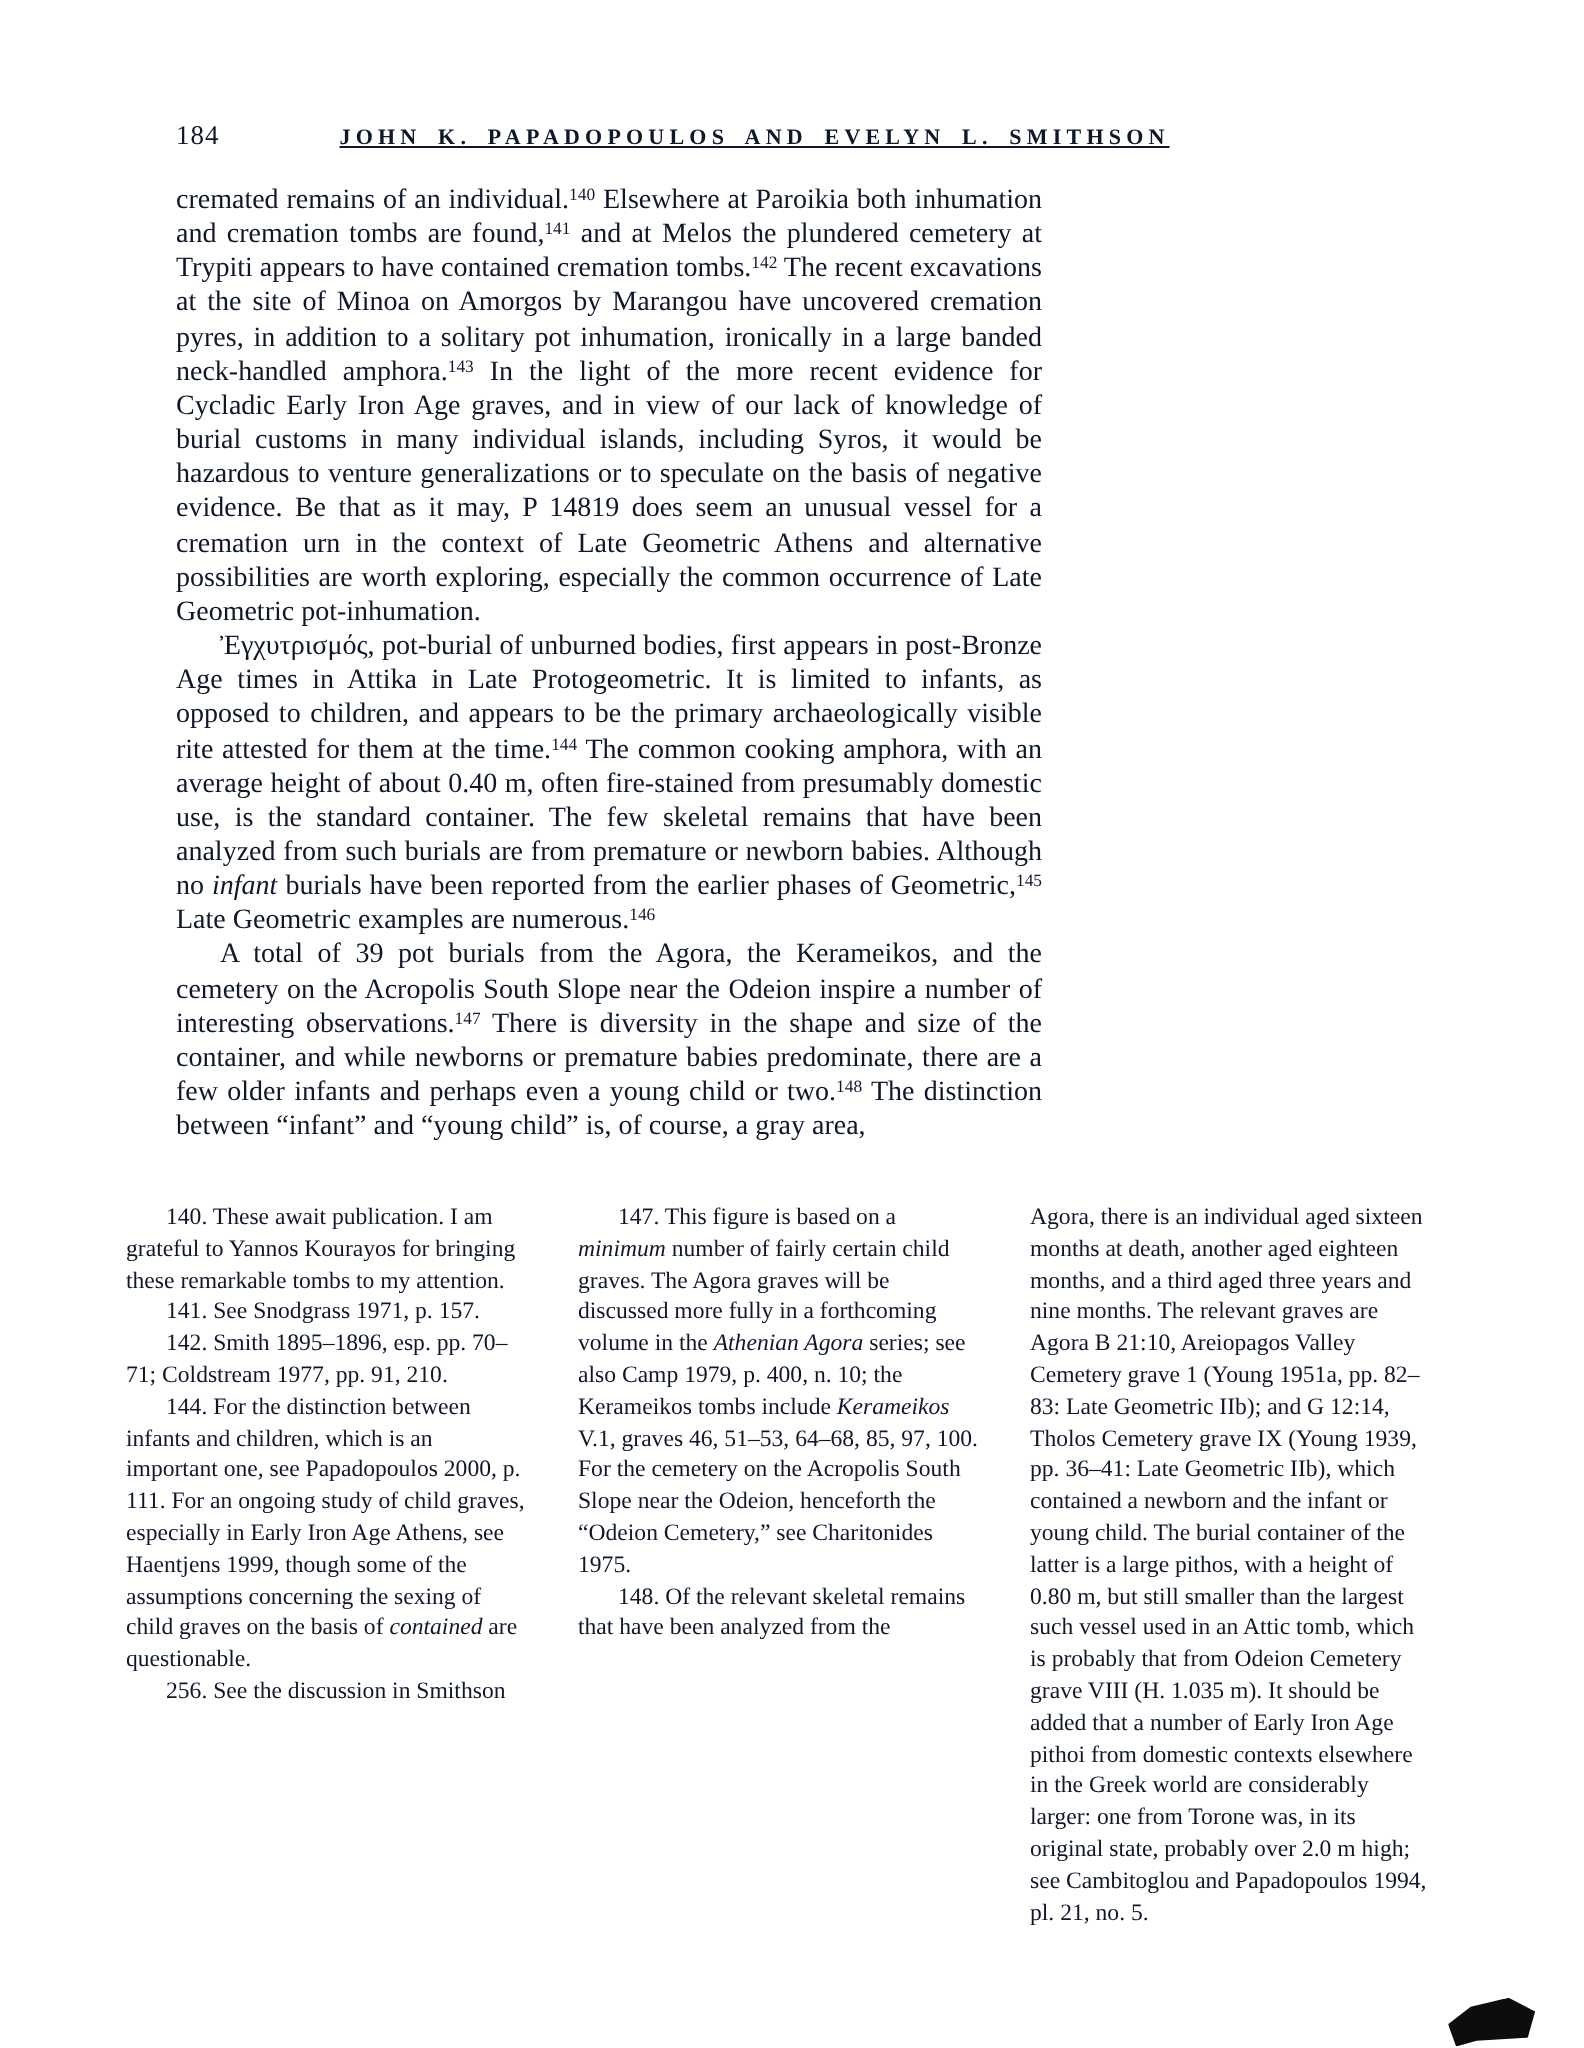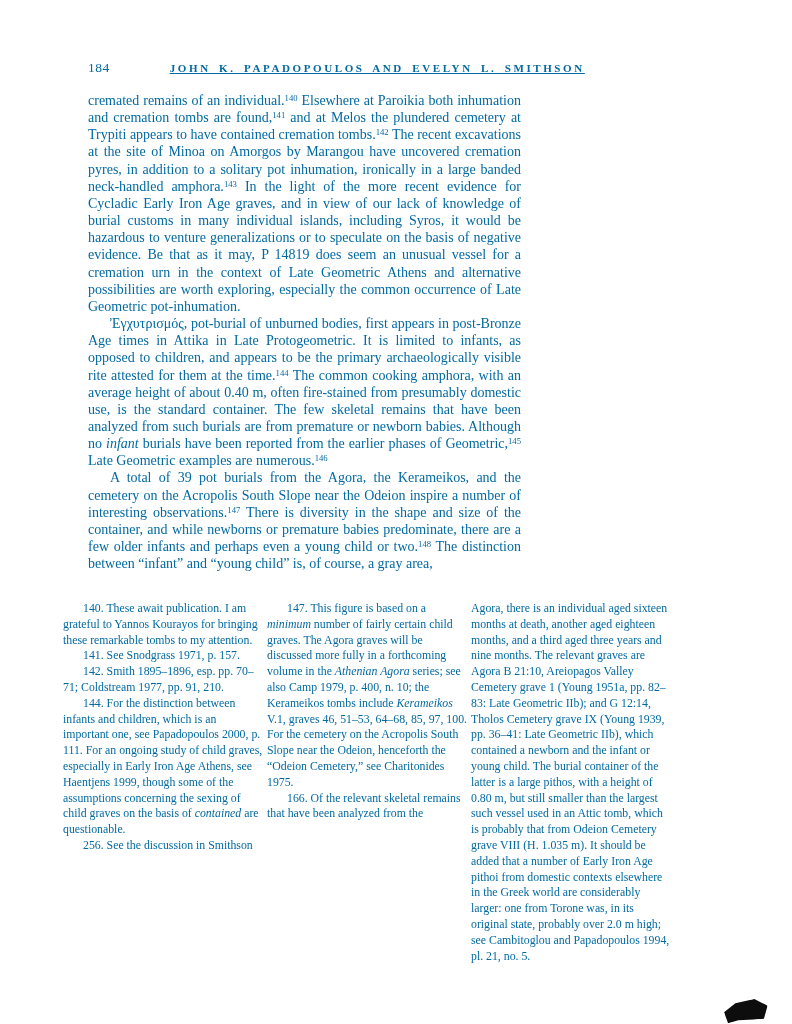--- a/index.html
+++ b/index.html
@@ -7,21 +7,21 @@
     padding: 0;
     background: #ffffff;
   }
   .page {
     position: relative;
     width: 792px;
     height: 1024px;
     background: #ffffff;
     overflow: hidden;
     font-family: "Liberation Serif", serif;
-    color: #0369a1;
+    color: #0f172a;
   }
   
   .running-header {
     position: absolute;
     top: 60px;
     left: 88px;
     display: flex;
     align-items: baseline;
   }
   .page-number {
@@ -56,21 +56,21 @@
     letter-spacing: 0;
     font-family: Liberation Serif, serif;
   }
   
   .footnotes {
     position: absolute;
     top: 601px;
     left: 63px;
     width: 637px;
     display: flex;
-    gap: 4px;
+    gap: 26px;
     font-size: 11.8px;
     line-height: 15.8px;
     text-align: left;
   }
   .fn-col {
     width: 200px;
     flex: 0 0 200px;
   }
   .fn-col p { margin: 0; }
   .fn-col p.indent { text-indent: 20px; }
@@ -105,21 +105,21 @@
   <section class="footnotes" id="footnotes">
     <div class="fn-col">
         <p class="indent">140. These await publication. I am grateful to Yannos Kourayos for bringing these remarkable tombs to my attention.</p>
         <p class="indent">141. See Snodgrass 1971, p. 157.</p>
         <p class="indent">142. Smith 1895–1896, esp. pp. 70–71; Coldstream 1977, pp. 91, 210.</p>
         <p class="indent">144. For the distinction between infants and children, which is an important one, see Papadopoulos 2000, p. 111. For an ongoing study of child graves, especially in Early Iron Age Athens, see Haentjens 1999, though some of the assumptions concerning the sexing of child graves on the basis of <i>contained</i> are questionable.</p>
         <p class="indent">256. See the discussion in Smithson</p>
       </div>
     <div class="fn-col">
         <p class="indent">147. This figure is based on a <i>minimum</i> number of fairly certain child graves. The Agora graves will be discussed more fully in a forthcoming volume in the <i>Athenian Agora</i> series; see also Camp 1979, p. 400, n. 10; the Kerameikos tombs include <i>Kerameikos</i> V.1, graves 46, 51–53, 64–68, 85, 97, 100. For the cemetery on the Acropolis South Slope near the Odeion, henceforth the “Odeion Cemetery,” see Charitonides 1975.</p>
-        <p class="indent">166. Of the relevant skeletal remains that have been analyzed from the</p>
+        <p class="indent">148. Of the relevant skeletal remains that have been analyzed from the</p>
       </div>
     <div class="fn-col">
         <p>Agora, there is an individual aged sixteen months at death, another aged eighteen months, and a third aged three years and nine months. The relevant graves are Agora B 21:10, Areiopagos Valley Cemetery grave 1 (Young 1951a, pp. 82–83: Late Geometric IIb); and G 12:14, Tholos Cemetery grave IX (Young 1939, pp. 36–41: Late Geometric IIb), which contained a newborn and the infant or young child. The burial container of the latter is a large pithos, with a height of 0.80 m, but still smaller than the largest such vessel used in an Attic tomb, which is probably that from Odeion Cemetery grave VIII (H. 1.035 m). It should be added that a number of Early Iron Age pithoi from domestic contexts elsewhere in the Greek world are considerably larger: one from Torone was, in its original state, probably over 2.0 m high; see Cambitoglou and Papadopoulos 1994, pl. 21, no. 5.</p>
       </div>
   </section>
 
   <div class="corner-artifact"></div>
 
 </div>
 

